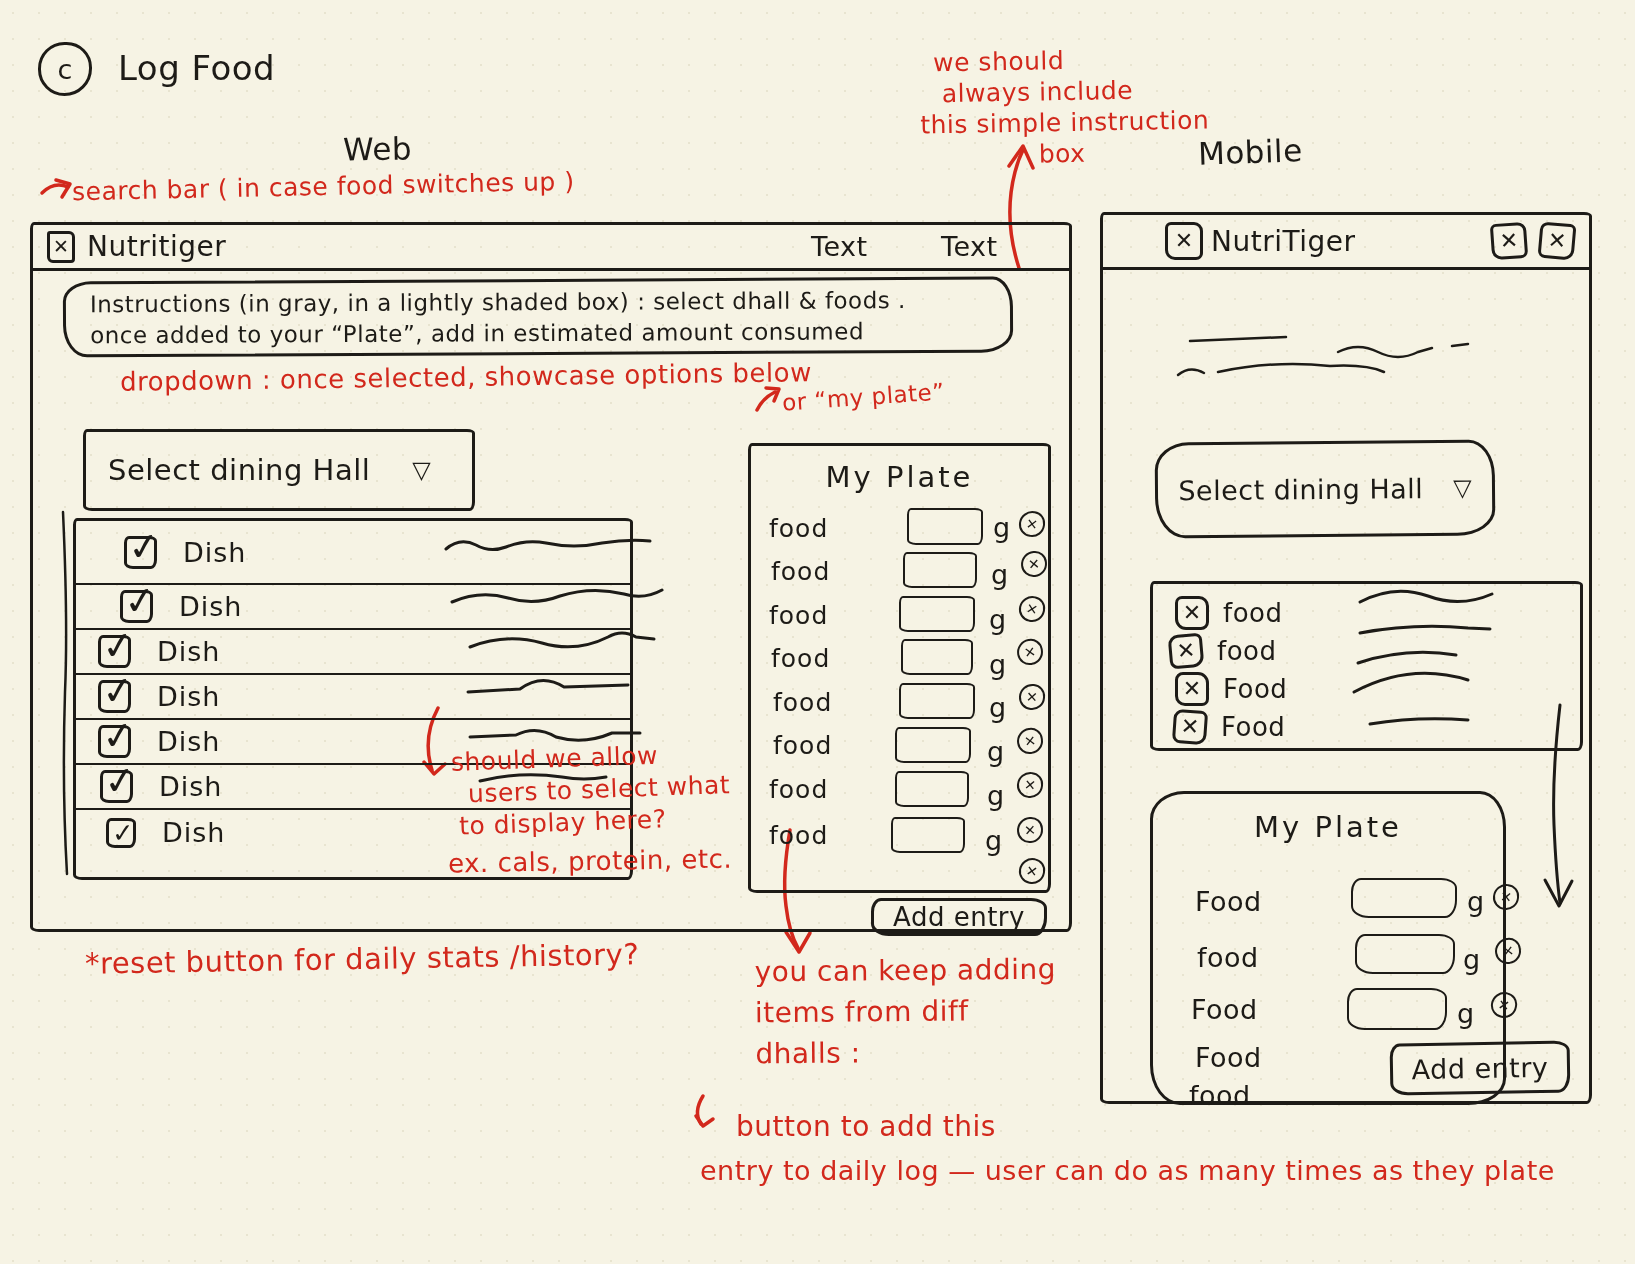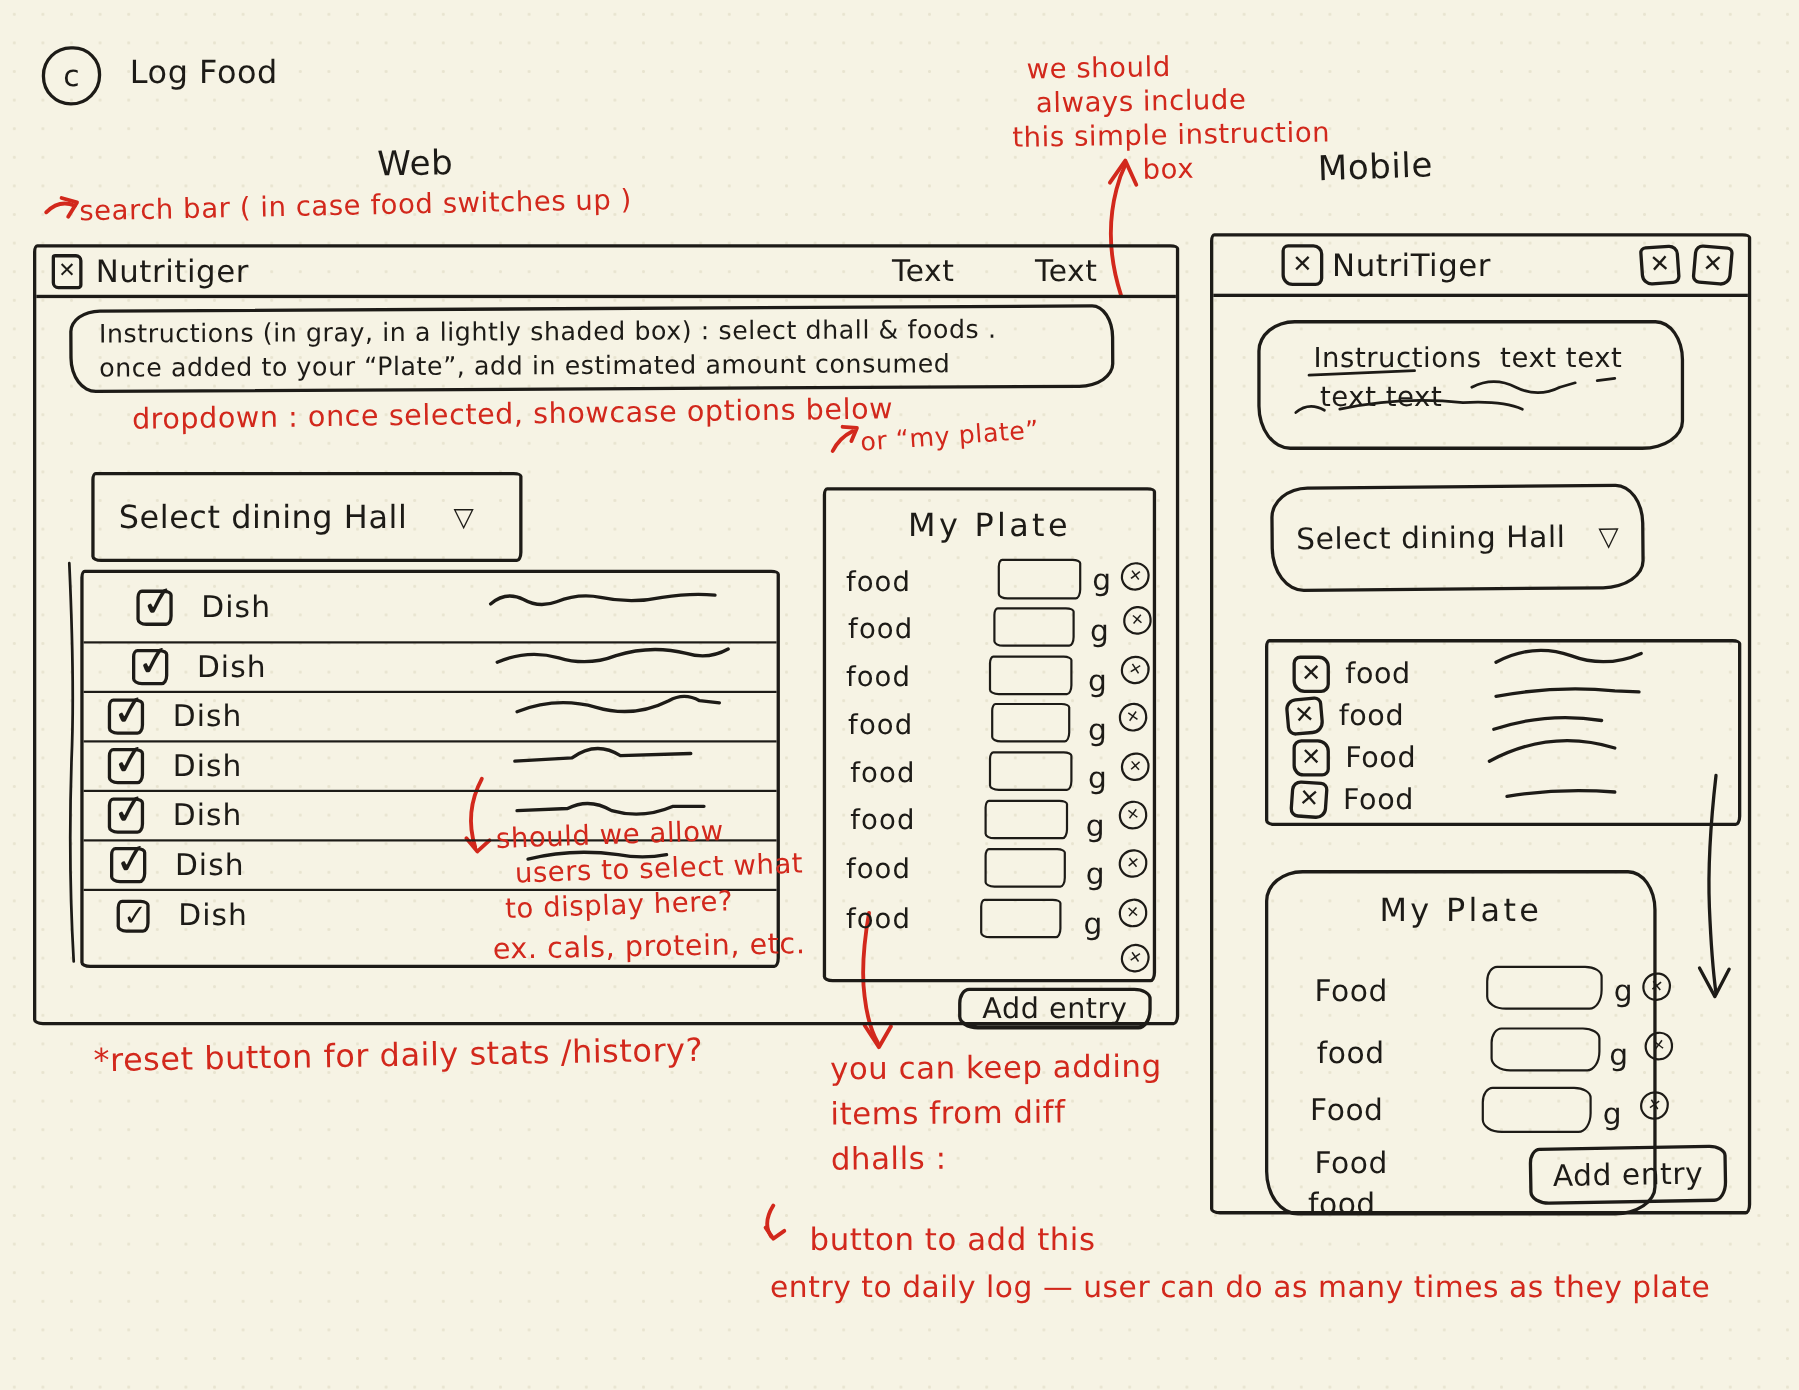--- a/index.html
+++ b/index.html
@@ -104,21 +104,21 @@
     <path d="M786 932 l13 20 l11 -19"></path>
 
     <path d="M703 1096 q-10 16 -2 28"></path>
     <path d="M696 1116 l7 10 l10 -7"></path>
   </g>
 </svg>
 
 <div class="abs" style="left:38px;top:42px;width:54px;height:54px;border:3.5px solid var(--ink);border-radius:50% 48% 52% 50%;display:flex;align-items:center;justify-content:center;font-size:27px;">
     <span>c</span>
   </div>
-<div class="abs handtext" style="left:118px;top:48px;font-size:29px;">Log Food</div>
+<div class="abs handtext" style="left:118px;top:48px;font-size:34px;">Log Food</div>
 <div class="abs handtext" style="left:343px;top:131px;font-size:31px;transform:rotate(-1deg);">Web</div>
 <div class="abs handtext red nowrap" style="left:72px;top:172px;font-size:25px;transform:rotate(-1.2deg);">search bar ( in case food  switches up )</div>
 
 <div class="abs red handtext" style="left:920px;top:45px;font-size:25px;line-height:31px;transform:rotate(-1deg);">
   <div style="margin-left:14px;">we should</div>
   <div style="margin-left:22px;">always include</div>
   <div style="margin-left:0px;">this simple instruction</div>
   <div style="margin-left:118px;">box</div>
 </div>
 <div class="abs handtext" style="left:1198px;top:134px;font-size:31px;transform:rotate(-2deg);">Mobile</div>
@@ -134,21 +134,21 @@
   <div class="abs sk wob-a handtext" style="left:30px;top:54px;width:950px;height:76px;padding:5px 0 0 24px;font-size:23px;line-height:31px;transform:rotate(-0.3deg);">
     <div>Instructions (in gray, in a lightly shaded box) : select dhall &amp; foods .</div>
     <div>once added to your “Plate”, add in estimated  amount consumed</div>
   </div>
 
   <div class="abs sk wob-c" style="left:50px;top:204px;width:392px;height:82px;display:flex;align-items:center;padding:0 22px;">
     <span class="handtext" style="font-size:29px;">Select dining Hall</span>
     <span class="caret" style="margin-left:42px;">▽</span>
   </div>
 
-  <div class="abs sk wob-c" style="left:40px;top:293px;width:636px;height:362px;">
+  <div class="abs sk wob-c" style="left:40px;top:293px;width:560px;height:362px;">
     <div class="dishrow" style="height:64px;padding-left:48px;">
       <span class="chk"></span>
       <span class="dishlabel">Dish</span>
     </div>
     <div class="dishrow" style="height:45px;padding-left:44px;">
       <span class="chk"></span>
       <span class="dishlabel">Dish</span>
     </div>
     <div class="dishrow" style="height:45px;padding-left:22px;">
       <span class="chk"></span>
@@ -256,24 +256,20 @@
 </div>
 
 <div class="abs window sk wob-c" style="left:1100px;top:212px;width:492px;height:892px;">
   <div class="titlebar" style="height:55px;">
     <span class="xbox" style="width:38px;height:38px;margin-left:62px;border-radius:6px 9px 7px 10px;"></span>
     <span class="handtext" style="font-size:28px;margin-left:8px;">NutriTiger</span>
     <span class="xbox" style="width:36px;height:36px;position:absolute;left:388px;border-radius:6px 9px 7px 10px;transform:rotate(-4deg);"></span>
     <span class="xbox" style="width:36px;height:36px;position:absolute;left:436px;border-radius:8px 6px 10px 7px;transform:rotate(5deg);"></span>
   </div>
 
-  <div class="abs sk wob-d handtext" style="left:40px;top:76px;width:388px;height:118px;padding:14px 0 0 48px;font-size:25px;line-height:35px;">
-    <div><span>Instructions</span>&nbsp;&nbsp;<span>text text</span></div>
-    <div style="margin-left:6px;">text text</div>
-  </div>
 
   <div class="abs sk wob-d" style="left:52px;top:226px;width:340px;height:96px;display:flex;align-items:center;justify-content:center;gap:30px;transform:rotate(-0.5deg);">
     <span class="handtext" style="font-size:27px;">Select dining Hall</span>
     <span class="caret">▽</span>
   </div>
 
   <div class="abs sk wob-c" style="left:47px;top:366px;width:433px;height:170px;padding:10px 0 0 22px;">
     <div style="display:flex;align-items:center;height:38px;gap:14px;">
       <span class="xbox" style="width:34px;height:34px;border-radius:7px 10px 8px 11px;"></span>
       <span class="handtext" style="font-size:26px;">food</span>

